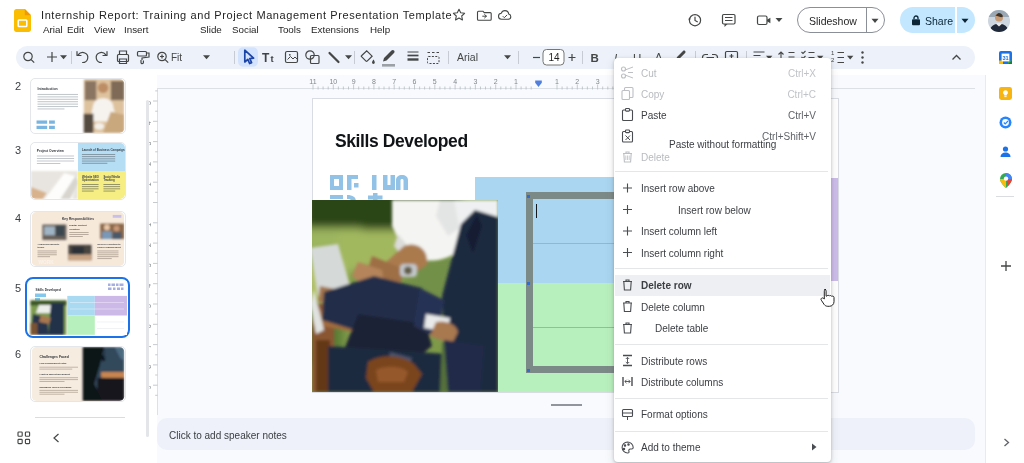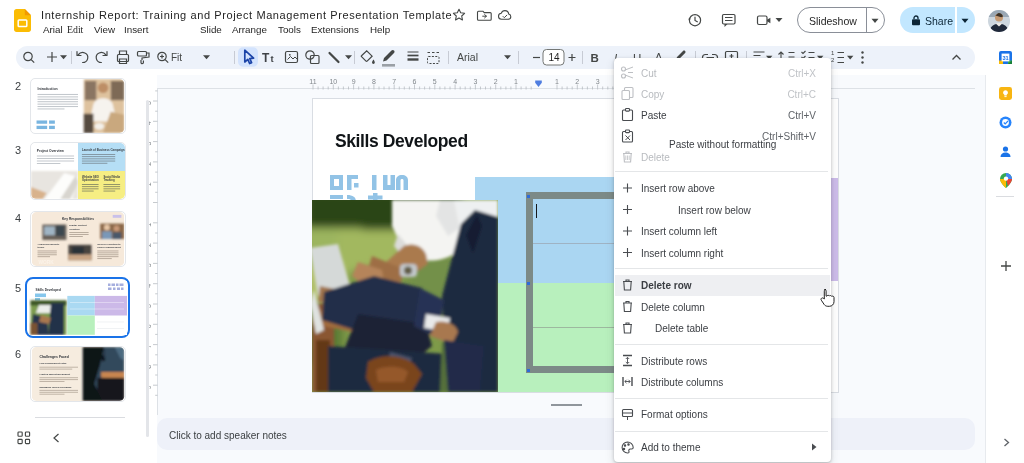--- a/index.html
+++ b/index.html
@@ -26,26 +26,26 @@
     <path d="M7 1.2 l1.7 3.6 3.9 .5 -2.9 2.7 .75 3.9 L7 10 3.55 11.9 4.3 8 1.4 5.3 5.3 4.8 Z" stroke-linejoin="round"></path>
     <path d="M26.5 3.2 h4.5 l1.2 1.4 h6 c.5 0 1 .4 1 1 v5.6 c0 .6-.5 1-1 1 h-11.7 c-.5 0-1-.4-1-1 V4.2 c0-.6 .5-1 1-1 Z"></path>
     <path d="M30.7 8.2 h3.6 M32.6 6.5 l1.8 1.7 -1.8 1.7" stroke-linecap="round" stroke-width="1"></path>
     <path d="M49.5 11.2 c-1.7 0-3-1.3-3-3 0-1.6 1.2-2.9 2.8-3 .5-1.5 1.9-2.6 3.6-2.6 2 0 3.6 1.5 3.8 3.4 1.2 .3 2.1 1.4 2.1 2.7 0 1.4-1.1 2.5-2.5 2.5 Z"></path>
     <path d="M50.8 8.2 l1.5 1.5 2.8-2.8" stroke-width="1"></path>
   </g>
 </svg>
 
 <div class="abs" style="top:24px;left:0;height:14px;font-size:9.8px;color:#1f1f1f;">
   <span class="abs" style="left:43px;">Arial</span>
-  <span class="abs" style="left:67px;font-family:Liberation Serif, serif;">Edit</span>
+  <span class="abs" style="left:67px;">Edit</span>
   <span class="abs" style="left:94px;">View</span>
   <span class="abs" style="left:124px;">Insert</span>
   <span class="abs" style="left:161px;margin-top:32px;">Format</span>
   <span class="abs" style="left:200px;">Slide</span>
-  <span class="abs" style="left:232px;">Arrange</span>
+  <span class="abs" style="left:232px;">Social</span>
   <span class="abs" style="left:278px;">Tools</span>
   <span class="abs" style="left:311px;">Extensions</span>
   <span class="abs" style="left:370px;">Help</span>
 </div>
 
 <svg class="abs" style="left:688px;top:13px;" width="96" height="15" viewBox="0 0 96 15">
   <g fill="none" stroke="#444746" stroke-width="1.2">
     <circle cx="7" cy="7.2" r="5.6"></circle>
     <path d="M7 4.2 v3.2 l2.3 1.4" stroke-linecap="round"></path>
     <path d="M0.2 5.8 l2.6-.4 -1.4 2.4 Z" fill="#444746" stroke="none" stroke-width="0"></path>

